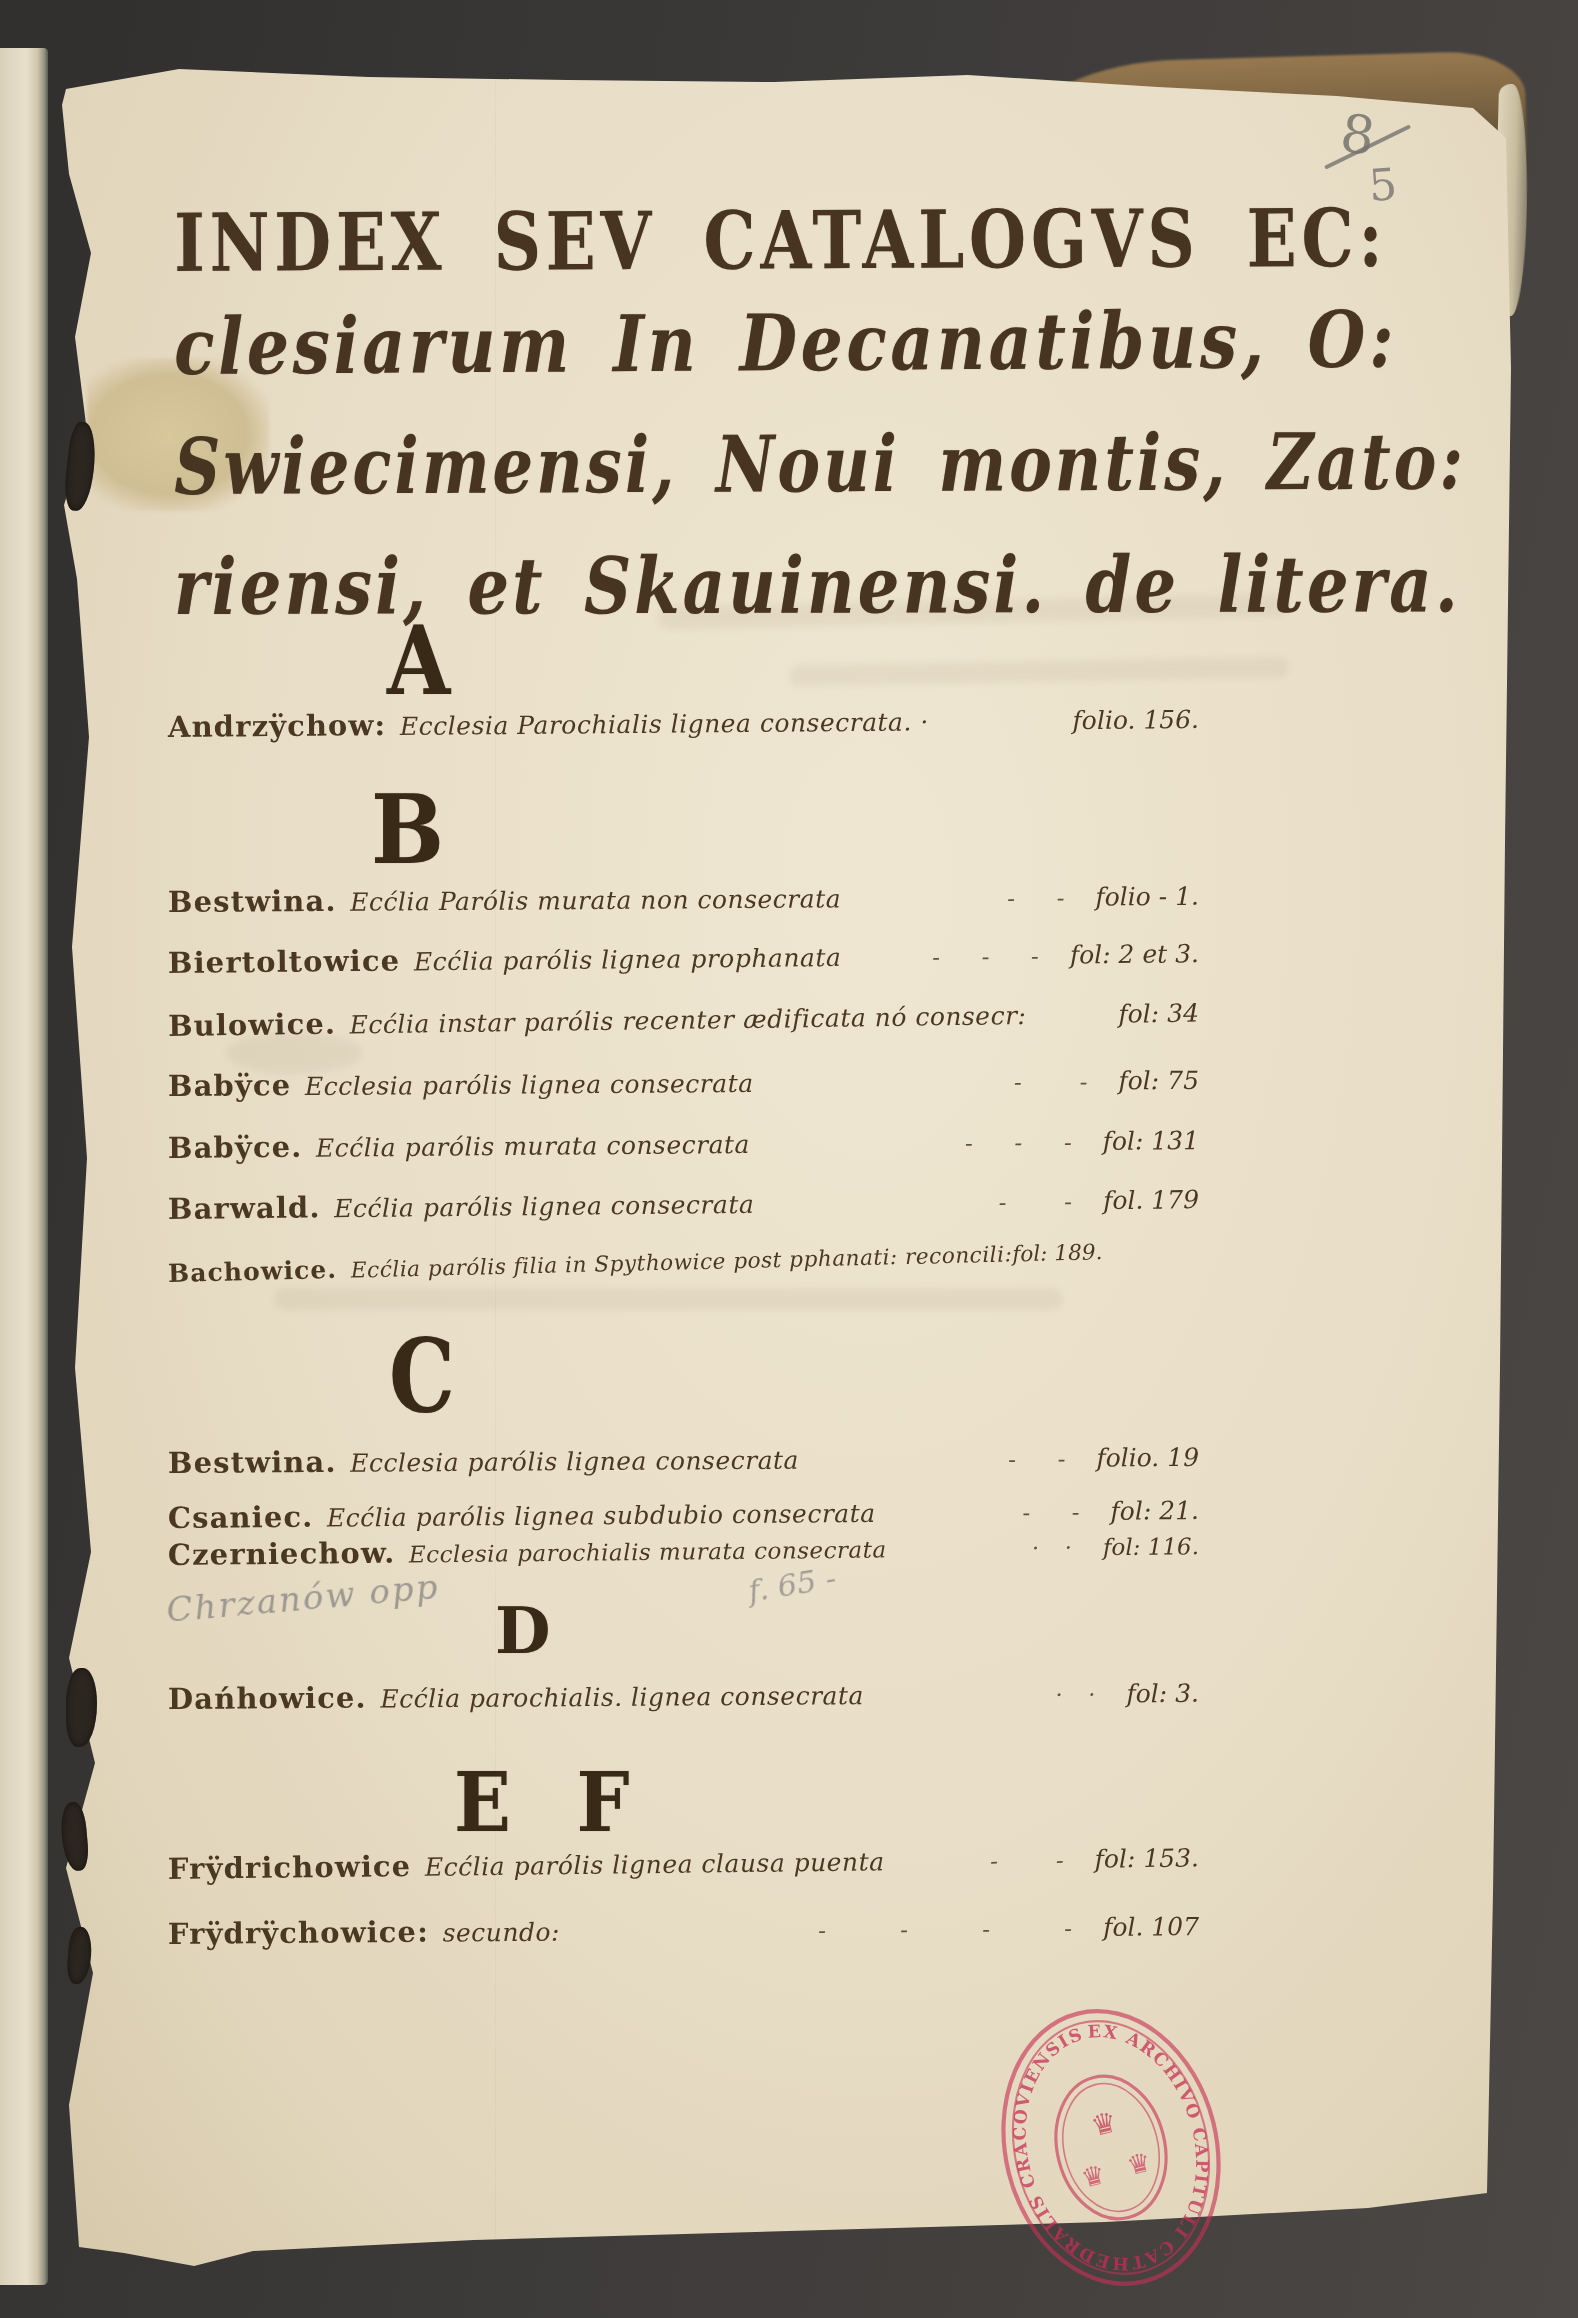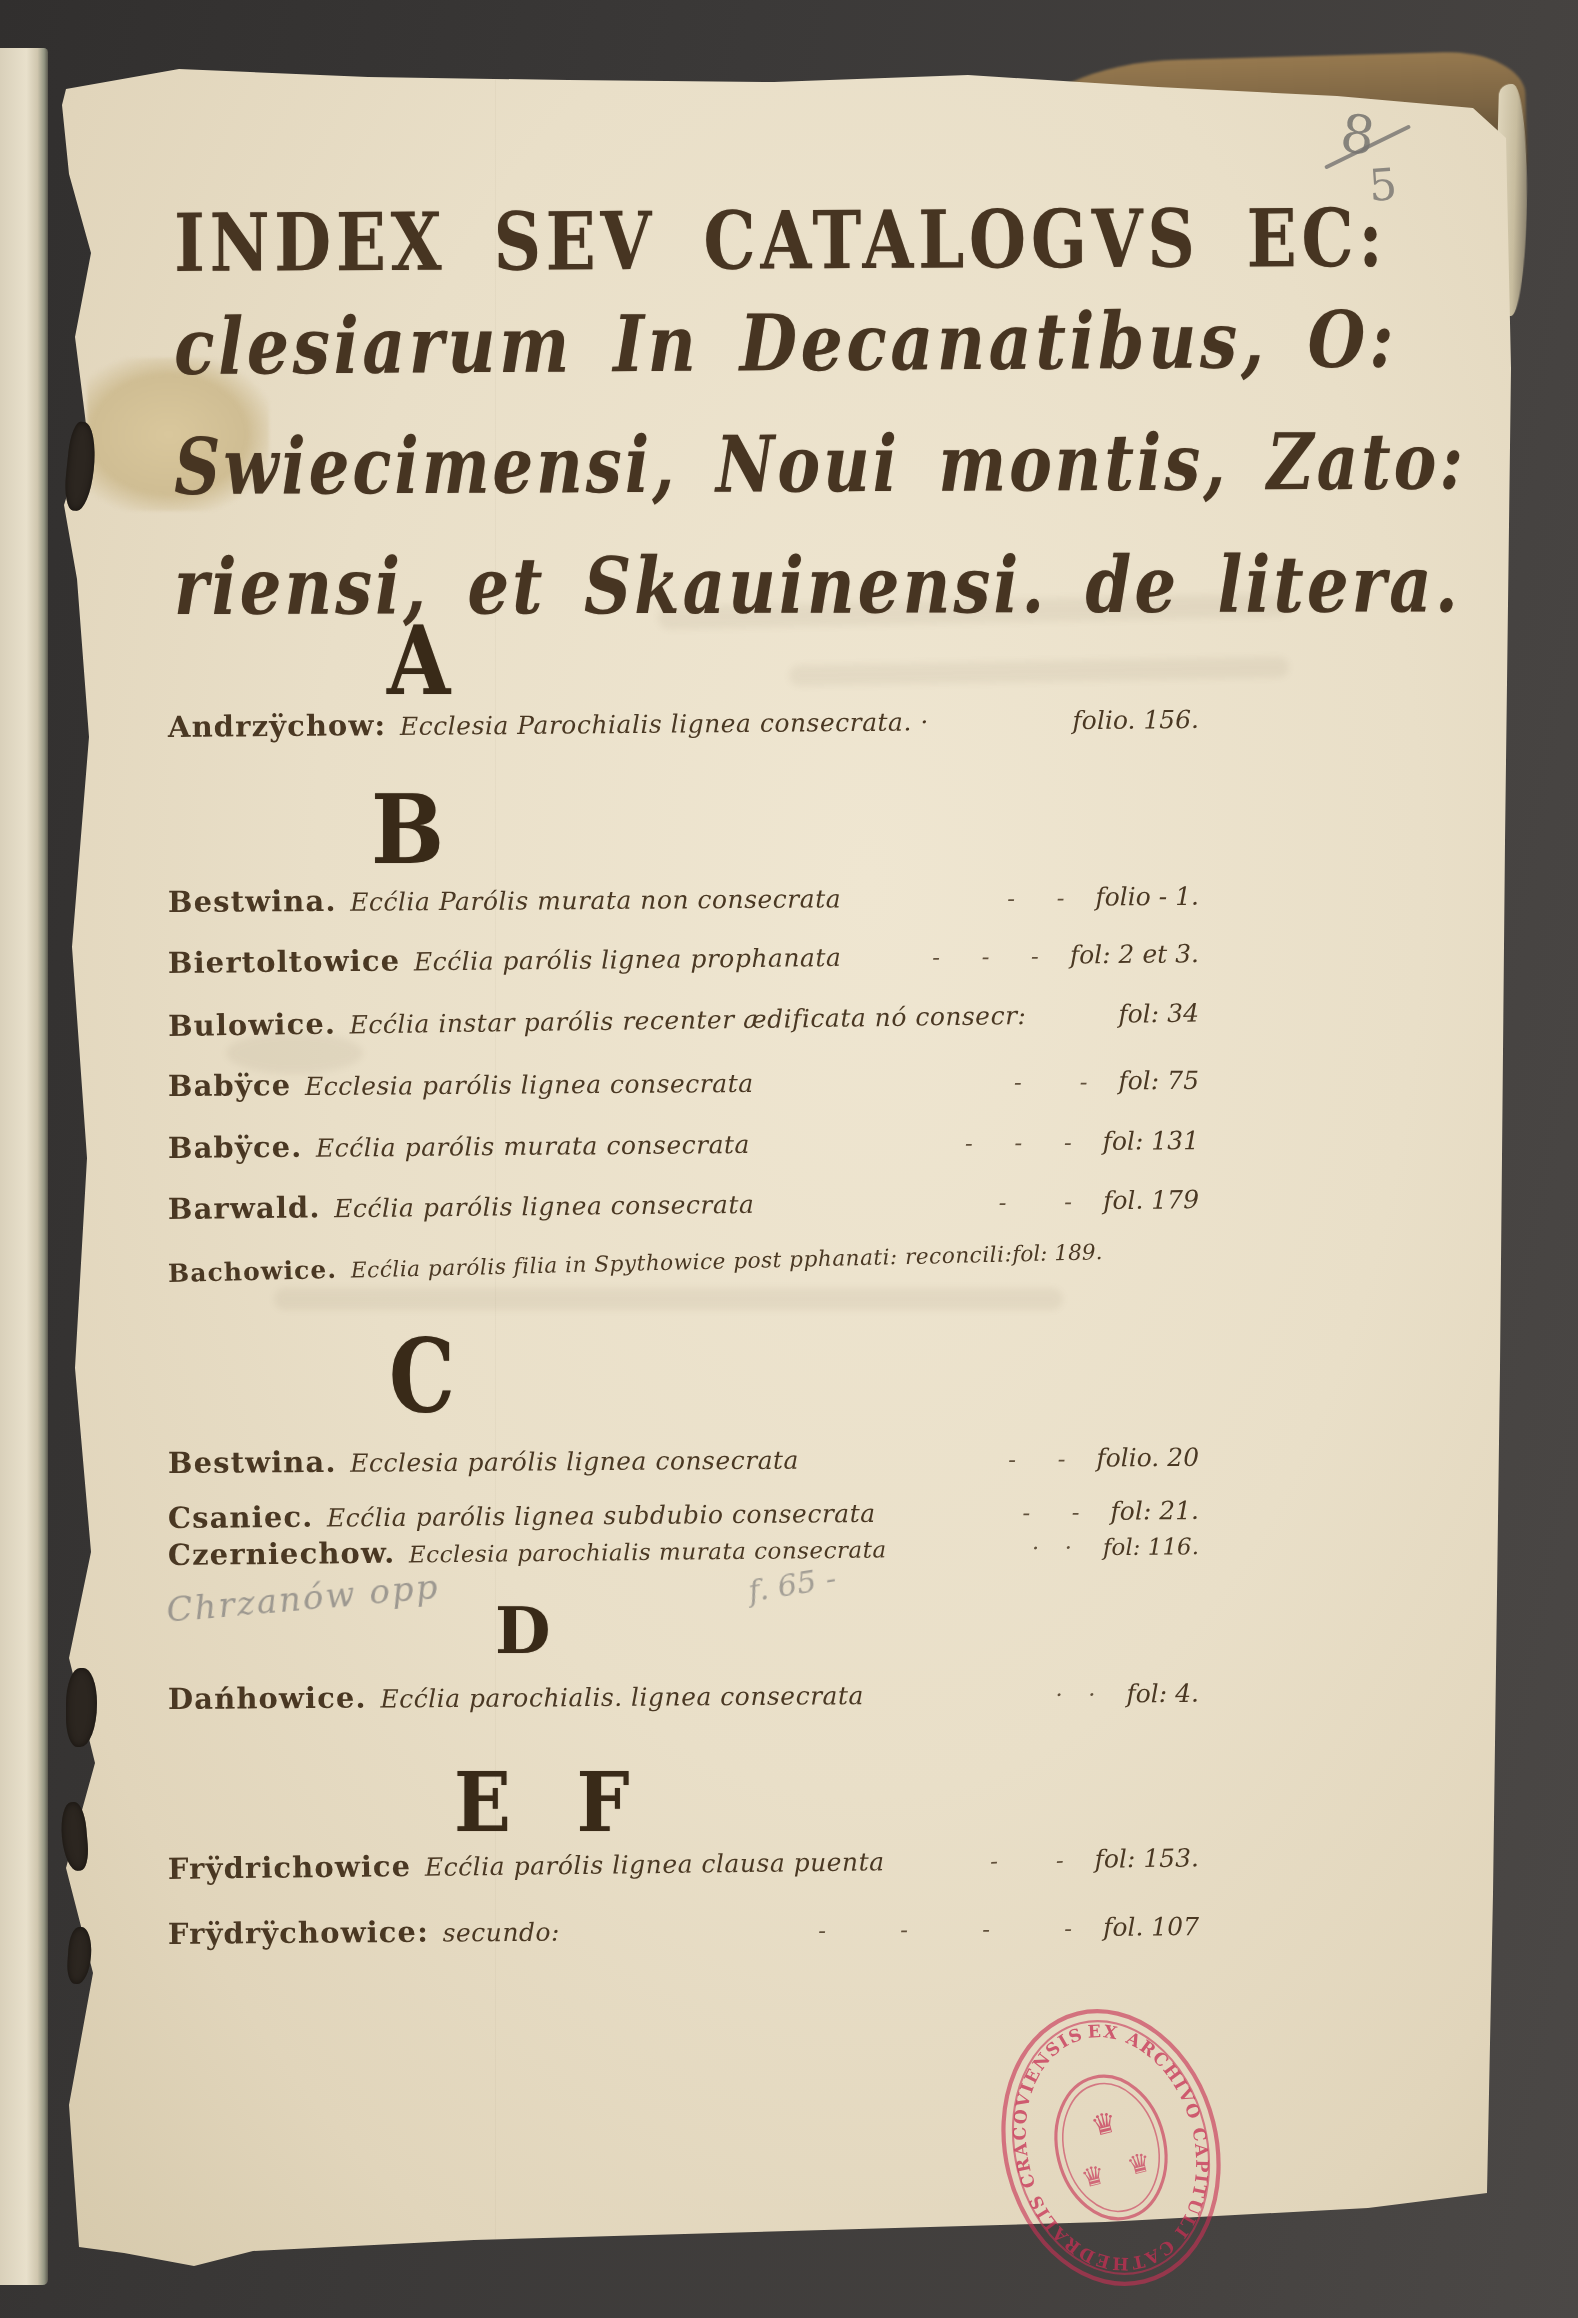--- a/index.html
+++ b/index.html
@@ -197,21 +197,21 @@
   <span class="desc">Ecćlia parólis filia in Spythowice post pphanati: reconcili:</span>
 
   <span class="folio">fol: 189.</span>
 </div>
 
 <div class="letter-head hC">C</div>
 <div class="entry eC0">
   <span class="name">Bestwina.</span>
   <span class="desc">Ecclesia parólis lignea consecrata</span>
   <span class="sep">-  -</span>
-  <span class="folio">folio. 20</span>
+  <span class="folio">folio. 19</span>
 </div>
 <div class="entry eC1">
   <span class="name">Csaniec.</span>
   <span class="desc">Ecćlia parólis lignea subdubio consecrata</span>
   <span class="sep">-  -</span>
   <span class="folio">fol: 21.</span>
 </div>
 <div class="entry eC2">
   <span class="name">Czerniechow.</span>
   <span class="desc">Ecclesia parochialis murata consecrata</span>
@@ -220,21 +220,21 @@
 </div>
 
 <div class="pencil pencil-note">Chrzanów opp</div>
 <div class="pencil pencil-folio">f. 65 -</div>
 
 <div class="letter-head hD">D</div>
 <div class="entry eD0">
   <span class="name">Dańhowice.</span>
   <span class="desc">Ecćlia parochialis. lignea consecrata</span>
   <span class="sep">· ·</span>
-  <span class="folio">fol: 4.</span>
+  <span class="folio">fol: 3.</span>
 </div>
 
 <div class="letter-head hEF">E F</div>
 <div class="entry eF0">
   <span class="name">Frÿdrichowice</span>
   <span class="desc">Ecćlia parólis lignea clausa puenta</span>
   <span class="sep">-   -</span>
   <span class="folio">fol: 153.</span>
 </div>
 <div class="entry eF1">

